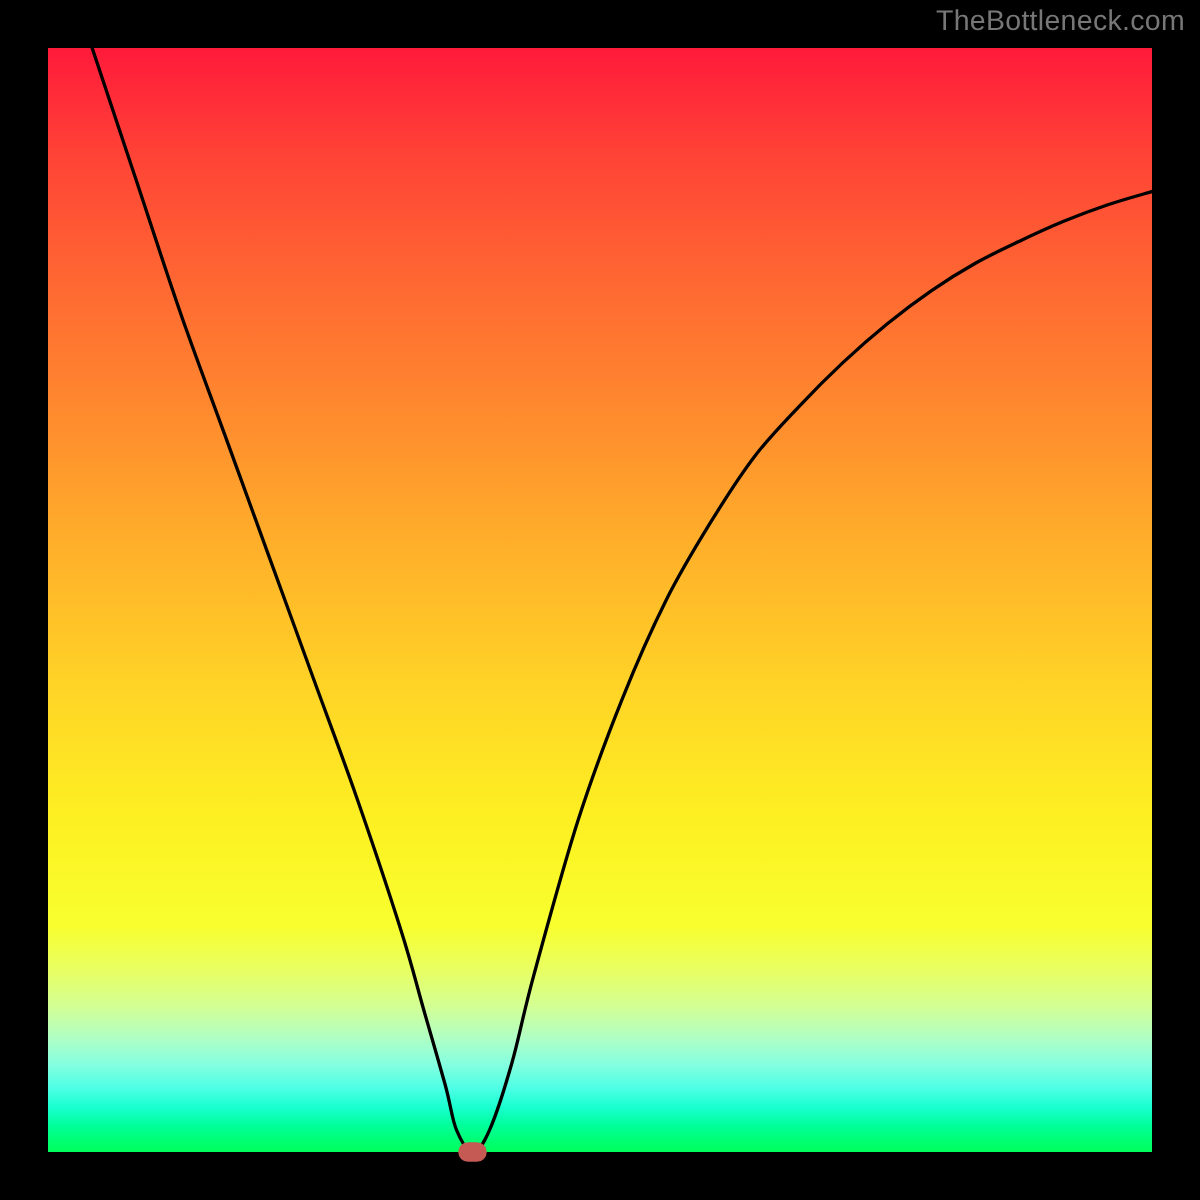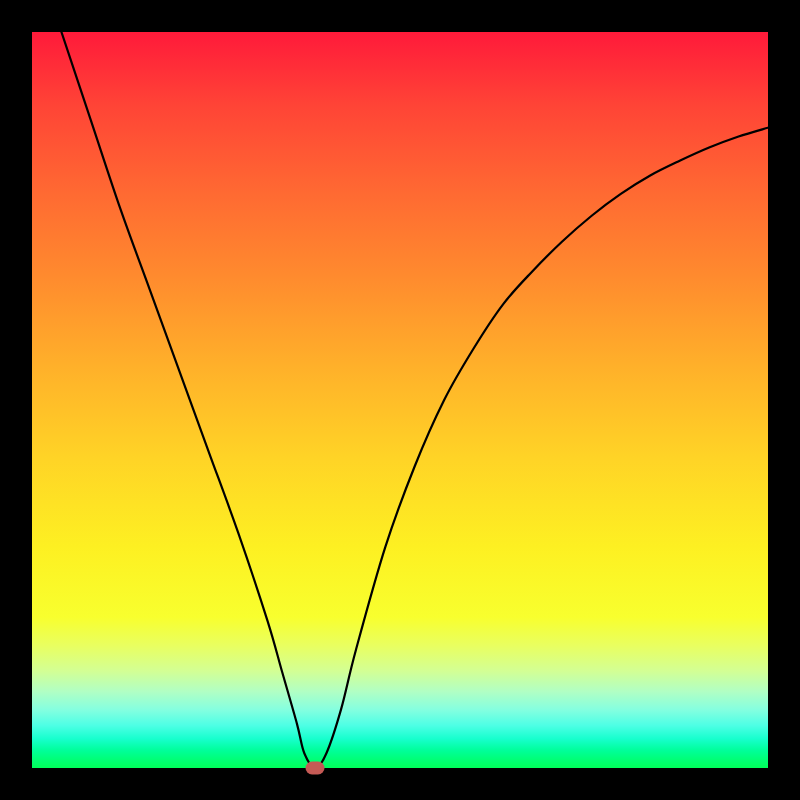--- a/index.html
+++ b/index.html
@@ -71,13 +71,14 @@
 </head>
 <body>
 
 <div class="frame">
   <div class="plot">
     <svg class="curve-svg" viewBox="0 0 736 736" preserveAspectRatio="none">
       <path id="curve-path" fill="none" stroke="#000" stroke-width="2.2" stroke-linecap="round" stroke-linejoin="round" d="M 29.44 0 C 34.34666666666667 14.720000000000008, 49.06666666666667 58.88000000000005, 58.88 88.32000000000005 C 68.69333333333333 117.76000000000005, 78.50666666666666 148.42666666666668, 88.32 176.64 C 98.13333333333333 204.8533333333333, 107.94666666666667 230.61333333333332, 117.76 257.59999999999997 C 127.57333333333334 284.58666666666664, 137.38666666666668 311.57333333333327, 147.20000000000002 338.55999999999995 C 157.01333333333335 365.5466666666666, 166.82666666666665 392.5333333333333, 176.64 419.52 C 186.45333333333332 446.50666666666666, 196.26666666666668 472.2666666666667, 206.08 500.48 C 215.89333333333335 528.6933333333334, 228.16000000000003 565.4933333333333, 235.52 588.8 C 242.88 612.1066666666666, 245.33333333333334 623.1466666666665, 250.24 640.3199999999999 C 255.14666666666668 657.4933333333333, 261.28 678.3466666666667, 264.96 691.84 C 268.64 705.3333333333334, 269.25333333333333 713.92, 272.32 721.28 C 275.38666666666666 728.64, 279.68 736, 283.36 736 C 287.04 736, 290.1066666666667 731.0933333333332, 294.40000000000003 721.28 C 298.6933333333334 711.4666666666667, 304.21333333333337 694.2933333333333, 309.12 677.12 C 314.02666666666664 659.9466666666667, 316.47999999999996 645.2266666666667, 323.84 618.24 C 331.2 591.2533333333333, 343.46666666666664 545.8666666666667, 353.28 515.2 C 363.0933333333333 484.53333333333336, 372.9066666666667 458.77333333333337, 382.72 434.24 C 392.53333333333336 409.70666666666665, 402.3466666666667 387.62666666666667, 412.16 368 C 421.97333333333336 348.37333333333333, 431.78666666666663 332.4266666666667, 441.59999999999997 316.48 C 451.4133333333333 300.53333333333336, 461.2266666666667 285.2, 471.04 272.32 C 480.85333333333335 259.44, 490.6666666666667 249.62666666666667, 500.48 239.2 C 510.29333333333335 228.7733333333333, 520.1066666666666 218.95999999999998, 529.92 209.76 C 539.7333333333333 200.56, 549.5466666666666 191.97333333333333, 559.36 184 C 569.1733333333334 176.02666666666667, 578.9866666666667 168.66666666666663, 588.8000000000001 161.91999999999996 C 598.6133333333335 155.1733333333333, 608.4266666666667 149.03999999999996, 618.24 143.51999999999998 C 628.0533333333333 138, 637.8666666666666 133.46133333333339, 647.68 128.80000000000007 C 657.4933333333333 124.13866666666674, 667.3066666666666 119.60000000000002, 677.12 115.55200000000002 C 686.9333333333334 111.50400000000002, 696.7466666666667 107.82400000000007, 706.56 104.51200000000006 C 716.3733333333332 101.20000000000005, 731.0933333333334 97.15199999999997, 736 95.67999999999995"></path>
     </svg>
     <div id="marker" class="marker" style="left: 283.36px; top: 736px;"></div>
   </div>
+  <div class="watermark">TheBottleneck.com</div>
 </div>
 
 </body></html>

